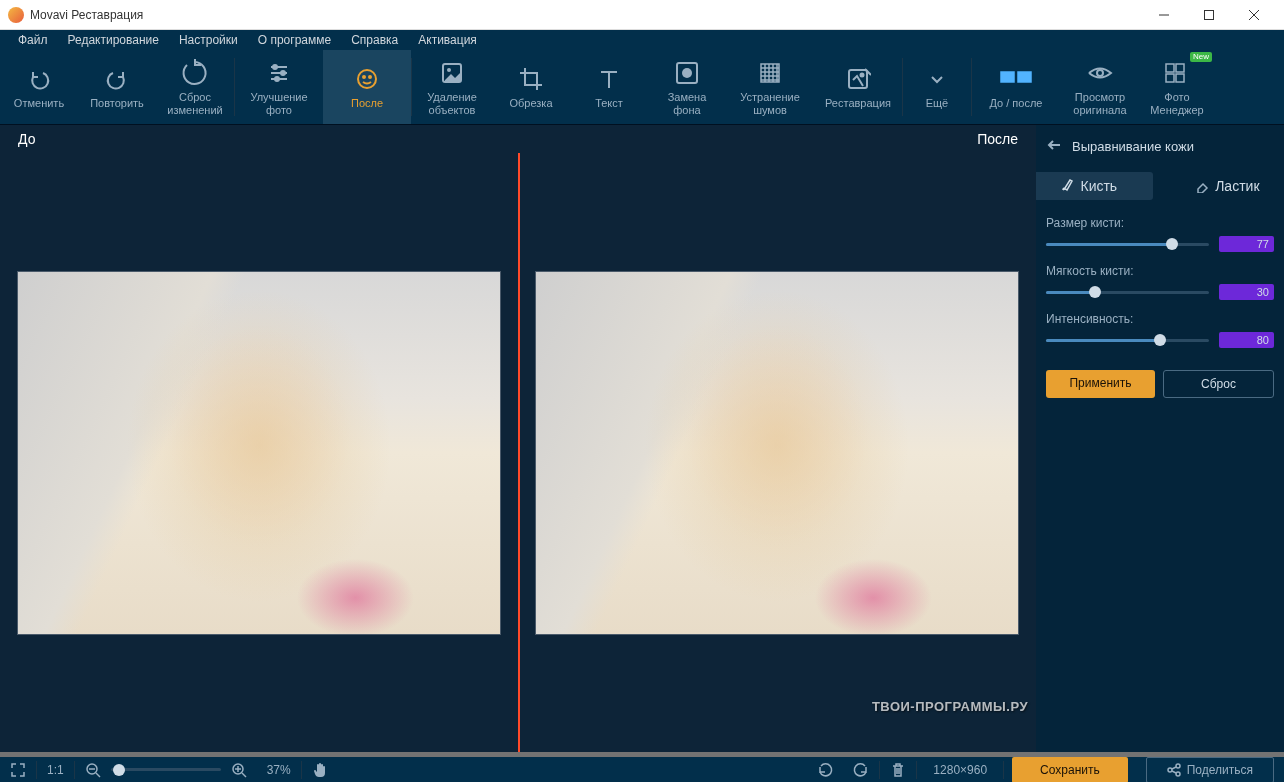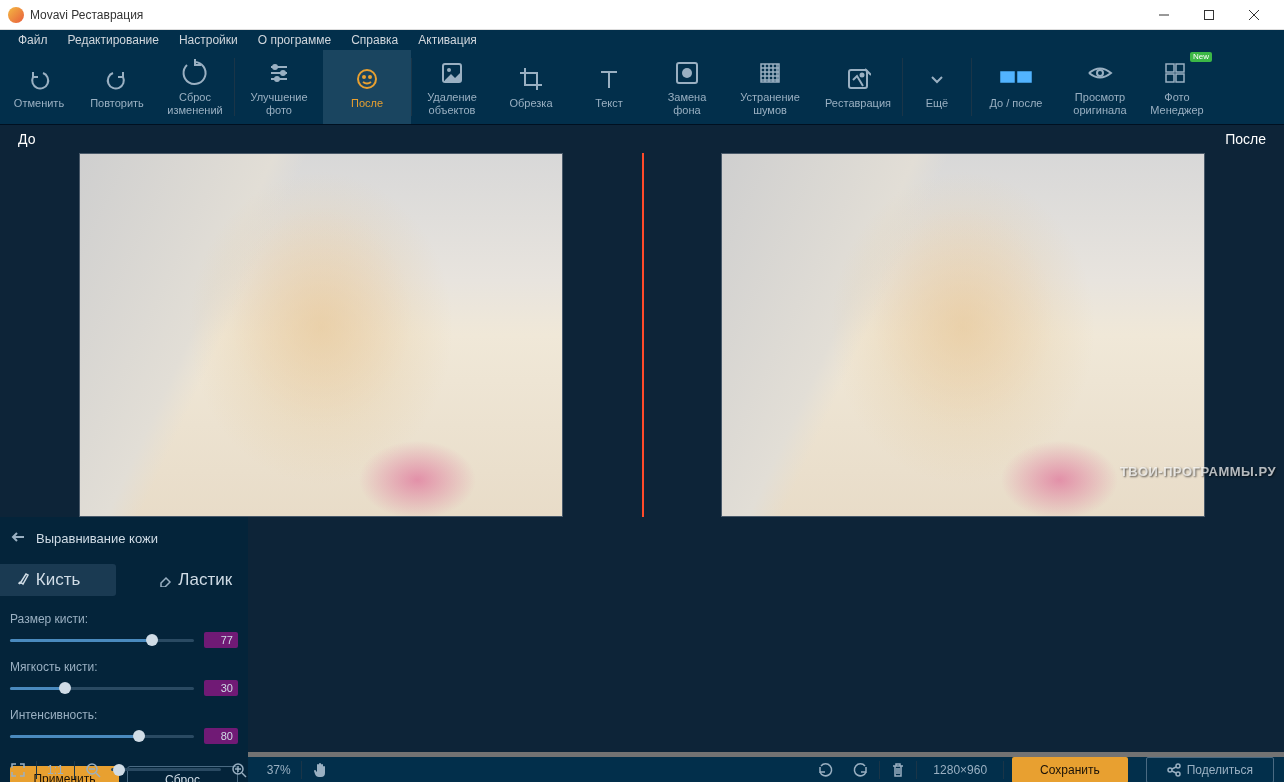--- a/index.html
+++ b/index.html
@@ -12,48 +12,48 @@
 .menubar { height: 20px; background: #022F4B; display: flex; align-items: center; padding: 0 8px; }
 .menubar .menu-item { color: #d0d6dc; font-size: 12px; padding: 2px 10px; cursor: pointer; }
 .toolbar { height: 75px; background: #022F4B; display: flex; border-bottom: 1px solid #001020; }
 .toolbar .tool { display: flex; flex-direction: column; align-items: center; justify-content: center; color: #9ab0c2; font-size: 11px; cursor: pointer; text-align: center; padding: 4px 6px; line-height: 1.2; position: relative; }
 .toolbar .tool .ico { height: 32px; display: flex; align-items: center; justify-content: center; margin-bottom: 2px; }
 .toolbar .tool.active { background: #1a4560; color: #e8a030; }
 .toolbar .tool.active .ico svg { stroke: #e8a030; }
 .toolbar .tool.blue .ico svg { stroke: #52b4ff; fill: #52b4ff; }
 .toolbar .sep { width: 1px; background: #1a3548; margin: 8px 0; }
 .toolbar .tool .badge { position: absolute; top: 2px; right: 2px; background: #3cb846; color: #fff; font-size: 8px; padding: 0 3px; border-radius: 2px; }
-.workspace { display: flex; height: 627px; background: #0d2438; flex-direction: column; }
+.workspace { display: flex; height: 627px; background: #0d2438; }
 .canvas-area { flex: 1; display: flex; flex-direction: column; position: relative; }
 .labels { display: flex; height: 28px; color: #fff; font-size: 14px; align-items: center; padding: 0 18px; background: #0d2438; }
 .labels .before { flex: 1; }
 .labels .after { }
 .images { flex: 1; display: flex; background: #0d2438; position: relative; }
 .img-half { flex: 1; display: flex; align-items: center; justify-content: center; }
 .photo { width: 484px; height: 364px; background: linear-gradient(180deg,#d8d8d8 0%,#e8e4de 35%,#f0e8d8 50%,#e8dcc8 100%); border: 1px solid #4a5a6a; position: relative; overflow: hidden; }
 .photo::before { content:''; position:absolute; inset:0; background:
   radial-gradient(ellipse 220px 260px at 50% 48%, rgba(230,200,150,0.6) 0%, transparent 60%),
   radial-gradient(ellipse 140px 170px at 50% 45%, rgba(240,210,180,0.5) 0%, transparent 65%),
   radial-gradient(ellipse 90px 60px at 70% 90%, rgba(220,80,140,0.55) 0%, transparent 65%),
   linear-gradient(115deg,#cfcfcf 0%,#e2ded6 30%,transparent 35%);
 }
 .divider { position: absolute; left: 50%; top: 0; bottom: 0; width: 2px; background: #ff4a2a; z-index: 5; }
 .side-panel { width: 248px; background: #04243a; color: #b8c5d0; padding: 12px 10px; font-size: 12px; }
 .panel-head { display: flex; align-items: center; gap: 10px; margin-bottom: 16px; color: #d0dce6; font-size: 13px; }
 .panel-head .back { cursor: pointer; }
 .tool-tabs { display: flex; gap: 6px; margin-bottom: 16px; justify-content:center; }
-.tool-tab { flex: 0 0 auto; display: flex; align-items: center; gap: 6px; background: #1a3a52; color: #d0dce6; padding: 6px 36px; border-radius: 3px; cursor: pointer; font-size: 17px; }
+.tool-tab { flex: 0 0 auto; display: flex; align-items: center; gap: 6px; background: #1a3a52; color: #d0dce6; padding: 6px 36px; border-radius: 3px; cursor: pointer; font-size: 14px; }
 .tool-tab.inactive { background: transparent; }
 .slider-row { margin-bottom: 12px; }
 .slider-row .lbl { color: #9ab0c2; margin-bottom: 6px; display: block; }
 .slider-row .track-wrap { display: flex; align-items: center; gap: 10px; }
 .track { flex: 1; height: 3px; background: #2a4a62; border-radius: 2px; position: relative; }
 .track .fill { position: absolute; left:0; top:0; bottom:0; background: #4a8abe; border-radius: 2px; }
 .track .thumb { position: absolute; top: 50%; width: 12px; height: 12px; background: #d0dce6; border-radius: 50%; transform: translate(-50%,-50%); cursor: pointer; }
-.val { width: 34px; text-align: right; background: #701a75; color: #d0dce6; padding: 2px 5px; border-radius: 2px; font-size: 11px; }
+.val { width: 55px; text-align: right; background: #6d28d9; color: #d0dce6; padding: 2px 5px; border-radius: 2px; font-size: 11px; }
 .btns { display: flex; gap: 8px; margin-top: 22px; }
 .btn { flex: 1; padding: 6px 0; text-align: center; border-radius: 3px; cursor: pointer; font-size: 12px; }
 .btn-apply { background: #e8a030; color: #1a1208; }
 .btn-reset { border: 1px solid #4a6a82; color: #d0dce6; }
 .statusbar { height: 30px; background: #022F4B; display: flex; align-items: center; color: #9ab0c2; font-size: 12px; border-top: 5px solid #737373; }
 .statusbar .sb-item { padding: 0 10px; display: flex; align-items: center; gap: 6px; cursor: pointer; height: 100%; }
 .statusbar .ssep { width: 1px; height: 18px; background: #1a3548; }
 .statusbar .spacer { flex: 1; }
 .statusbar .dims { padding: 0 16px; }
 .statusbar .save { background: #e8a030; color: #1a1208; padding: 6px 28px; margin: 0 8px; border-radius: 2px; cursor: pointer; }

